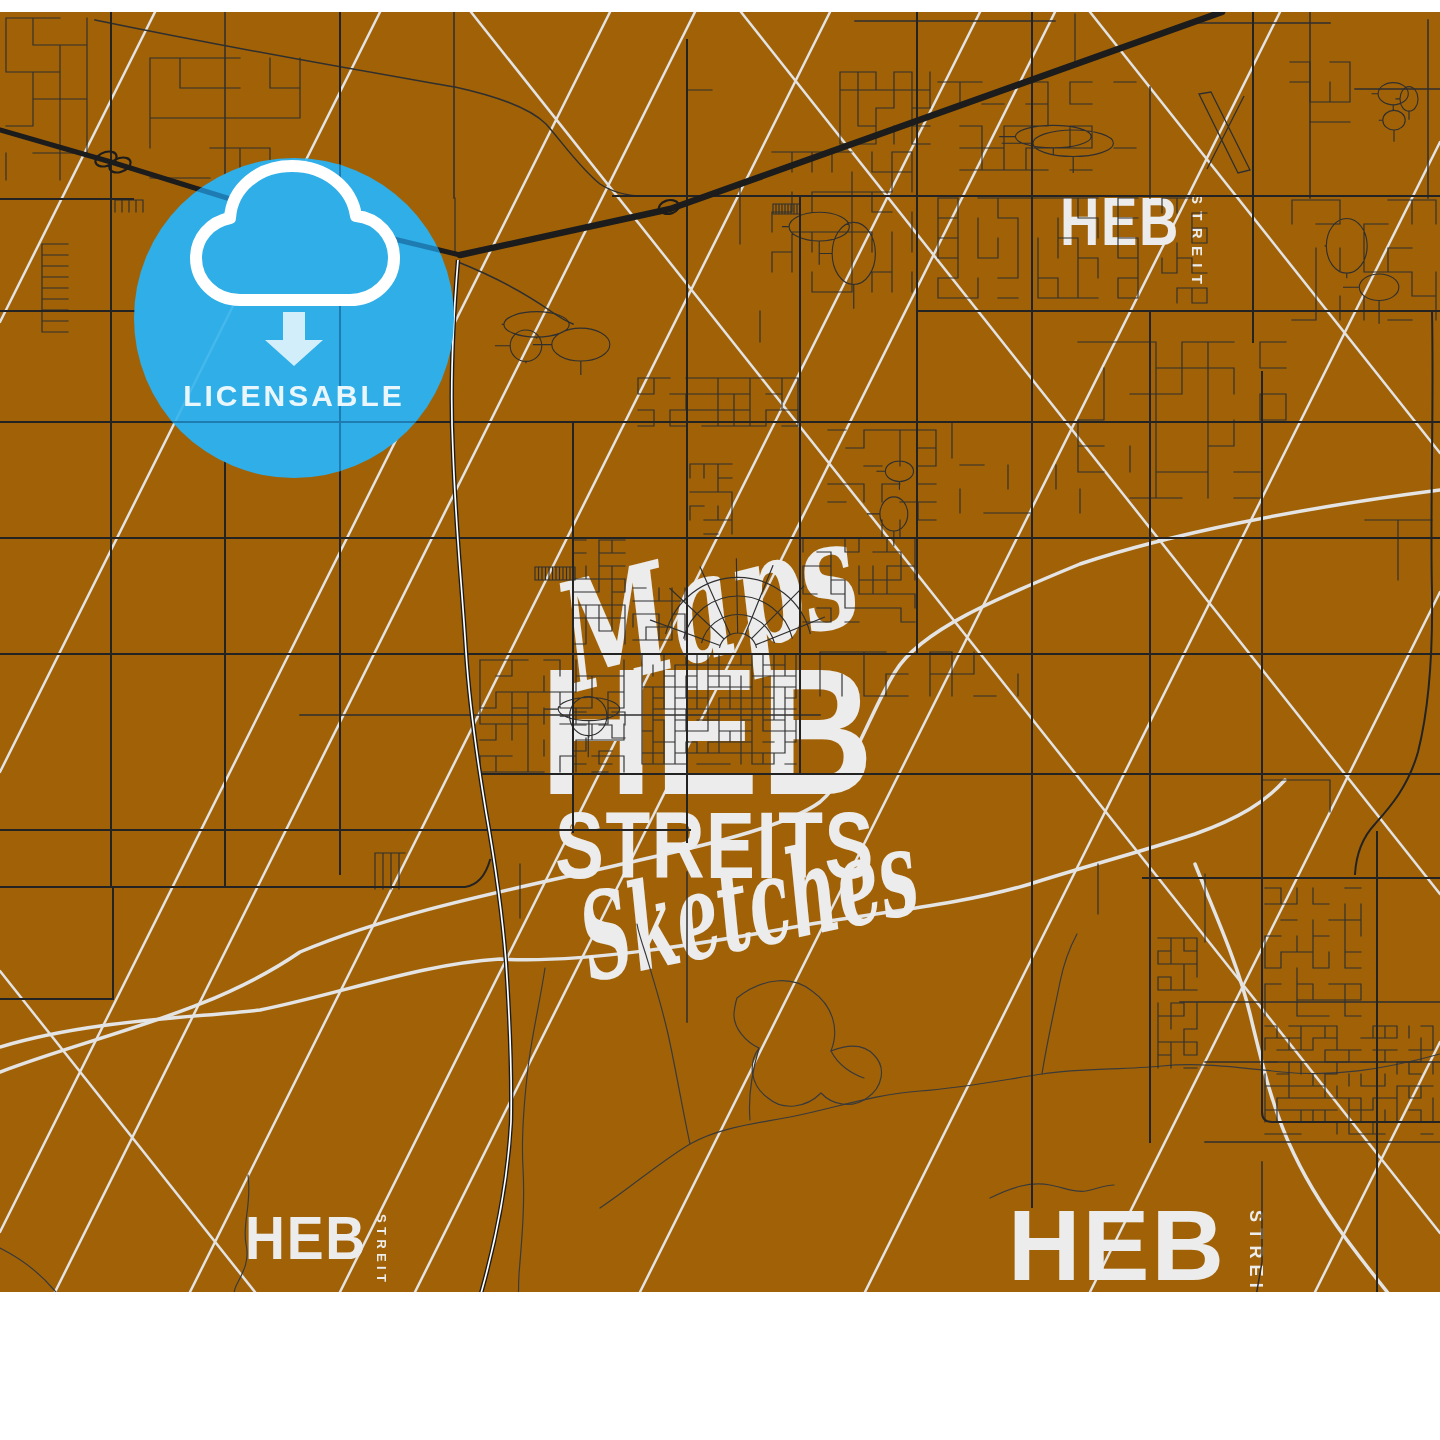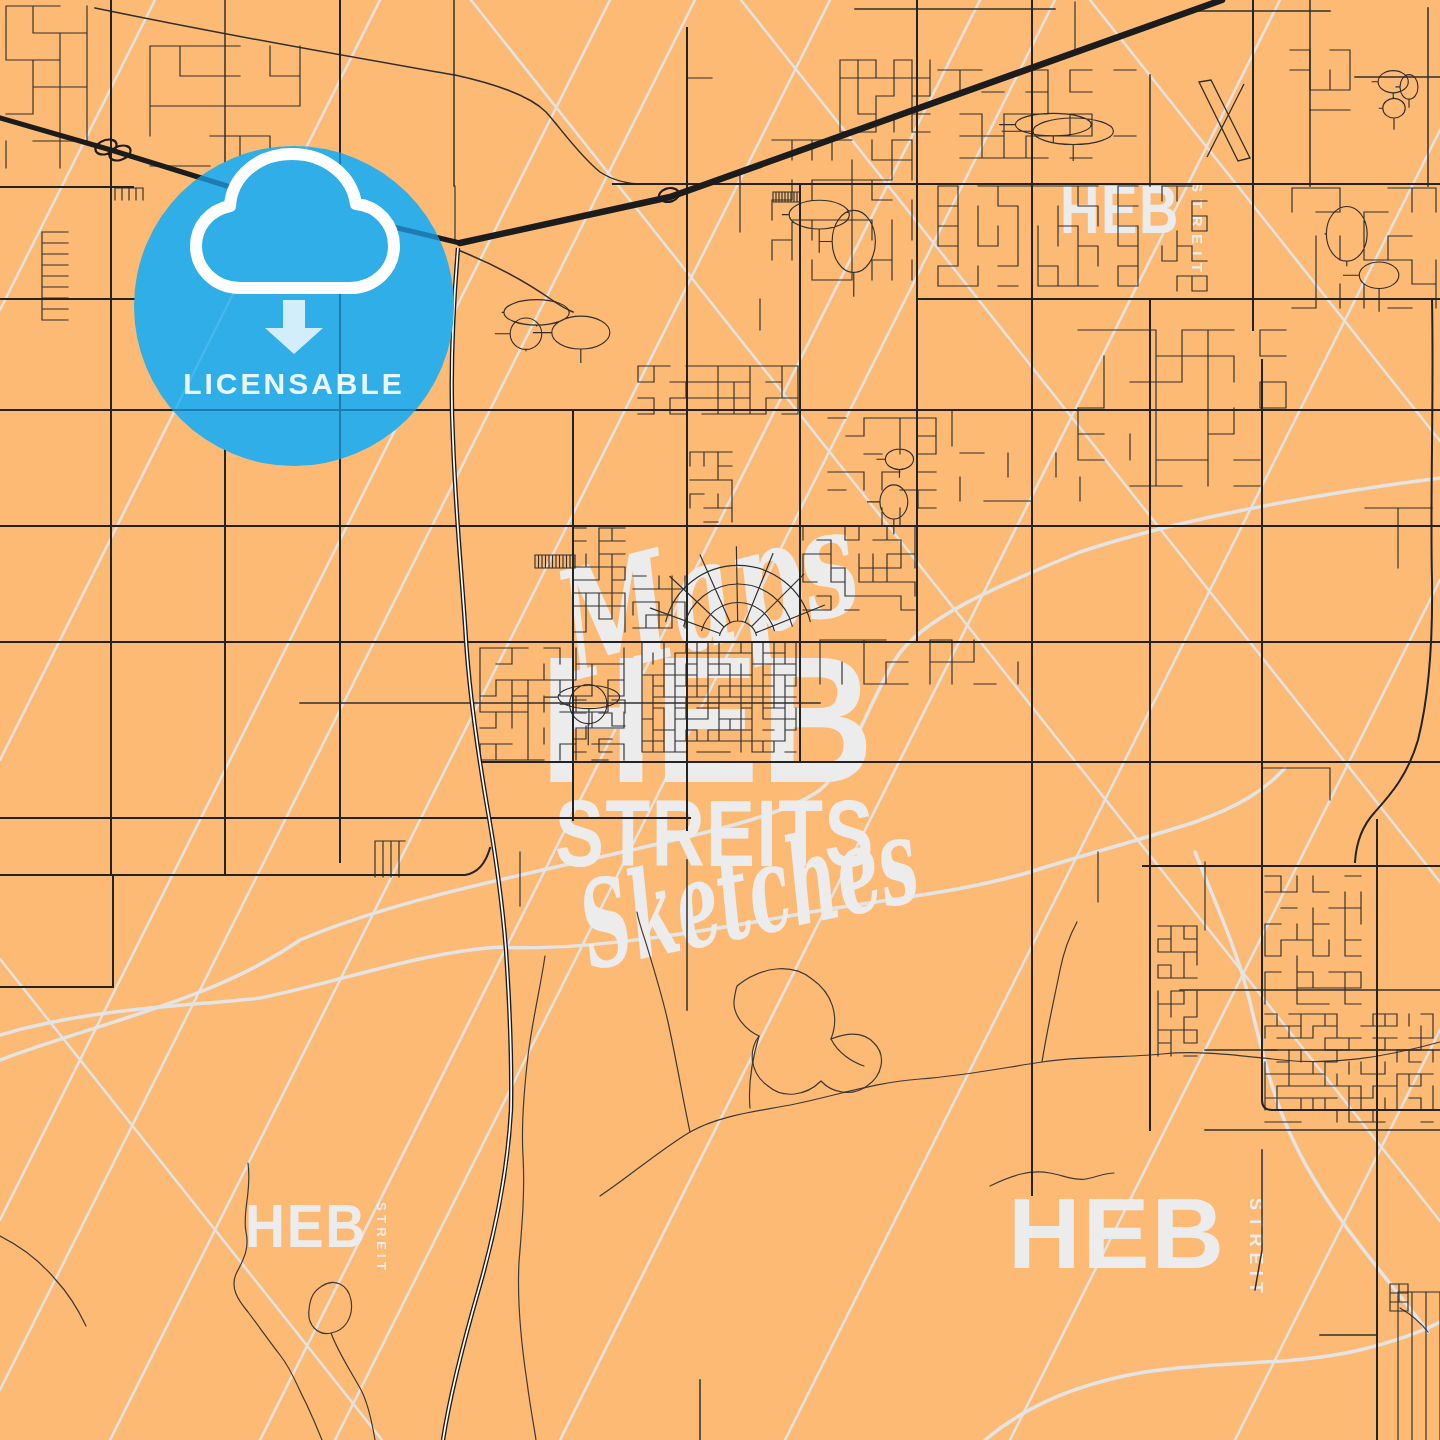--- a/index.html
+++ b/index.html
@@ -1,17 +1,17 @@
 <!DOCTYPE html>
 <html><head>
 <meta charset="utf-8">
 <style>
   html,body{margin:0;padding:0;background:#fff;}
-  #stage{position:relative;width:1440px;height:1440px;background:#fdba74;overflow:hidden;
-         font-family:"Liberation Sans",sans-serif;}
+  #stage{position:relative;width:1440px;height:1280px;background:#a16207;overflow:hidden;
+         font-family:"Liberation Sans",sans-serif;margin-top:12px;}
   svg text{user-select:none;}
   .wm{fill:#ececec;font-weight:bold;letter-spacing:2px;}
   .wm-script{fill:#ececec;font-family:"DejaVu Serif",serif;font-style:italic;font-weight:bold;}
   .wm-sub{fill:#ececec;font-weight:bold;}
 </style>
 </head>
 <body>
 
 <div id="stage">
 <svg id="map" width="1440" height="1440" viewBox="0 0 1440 1440" xmlns="http://www.w3.org/2000/svg">

